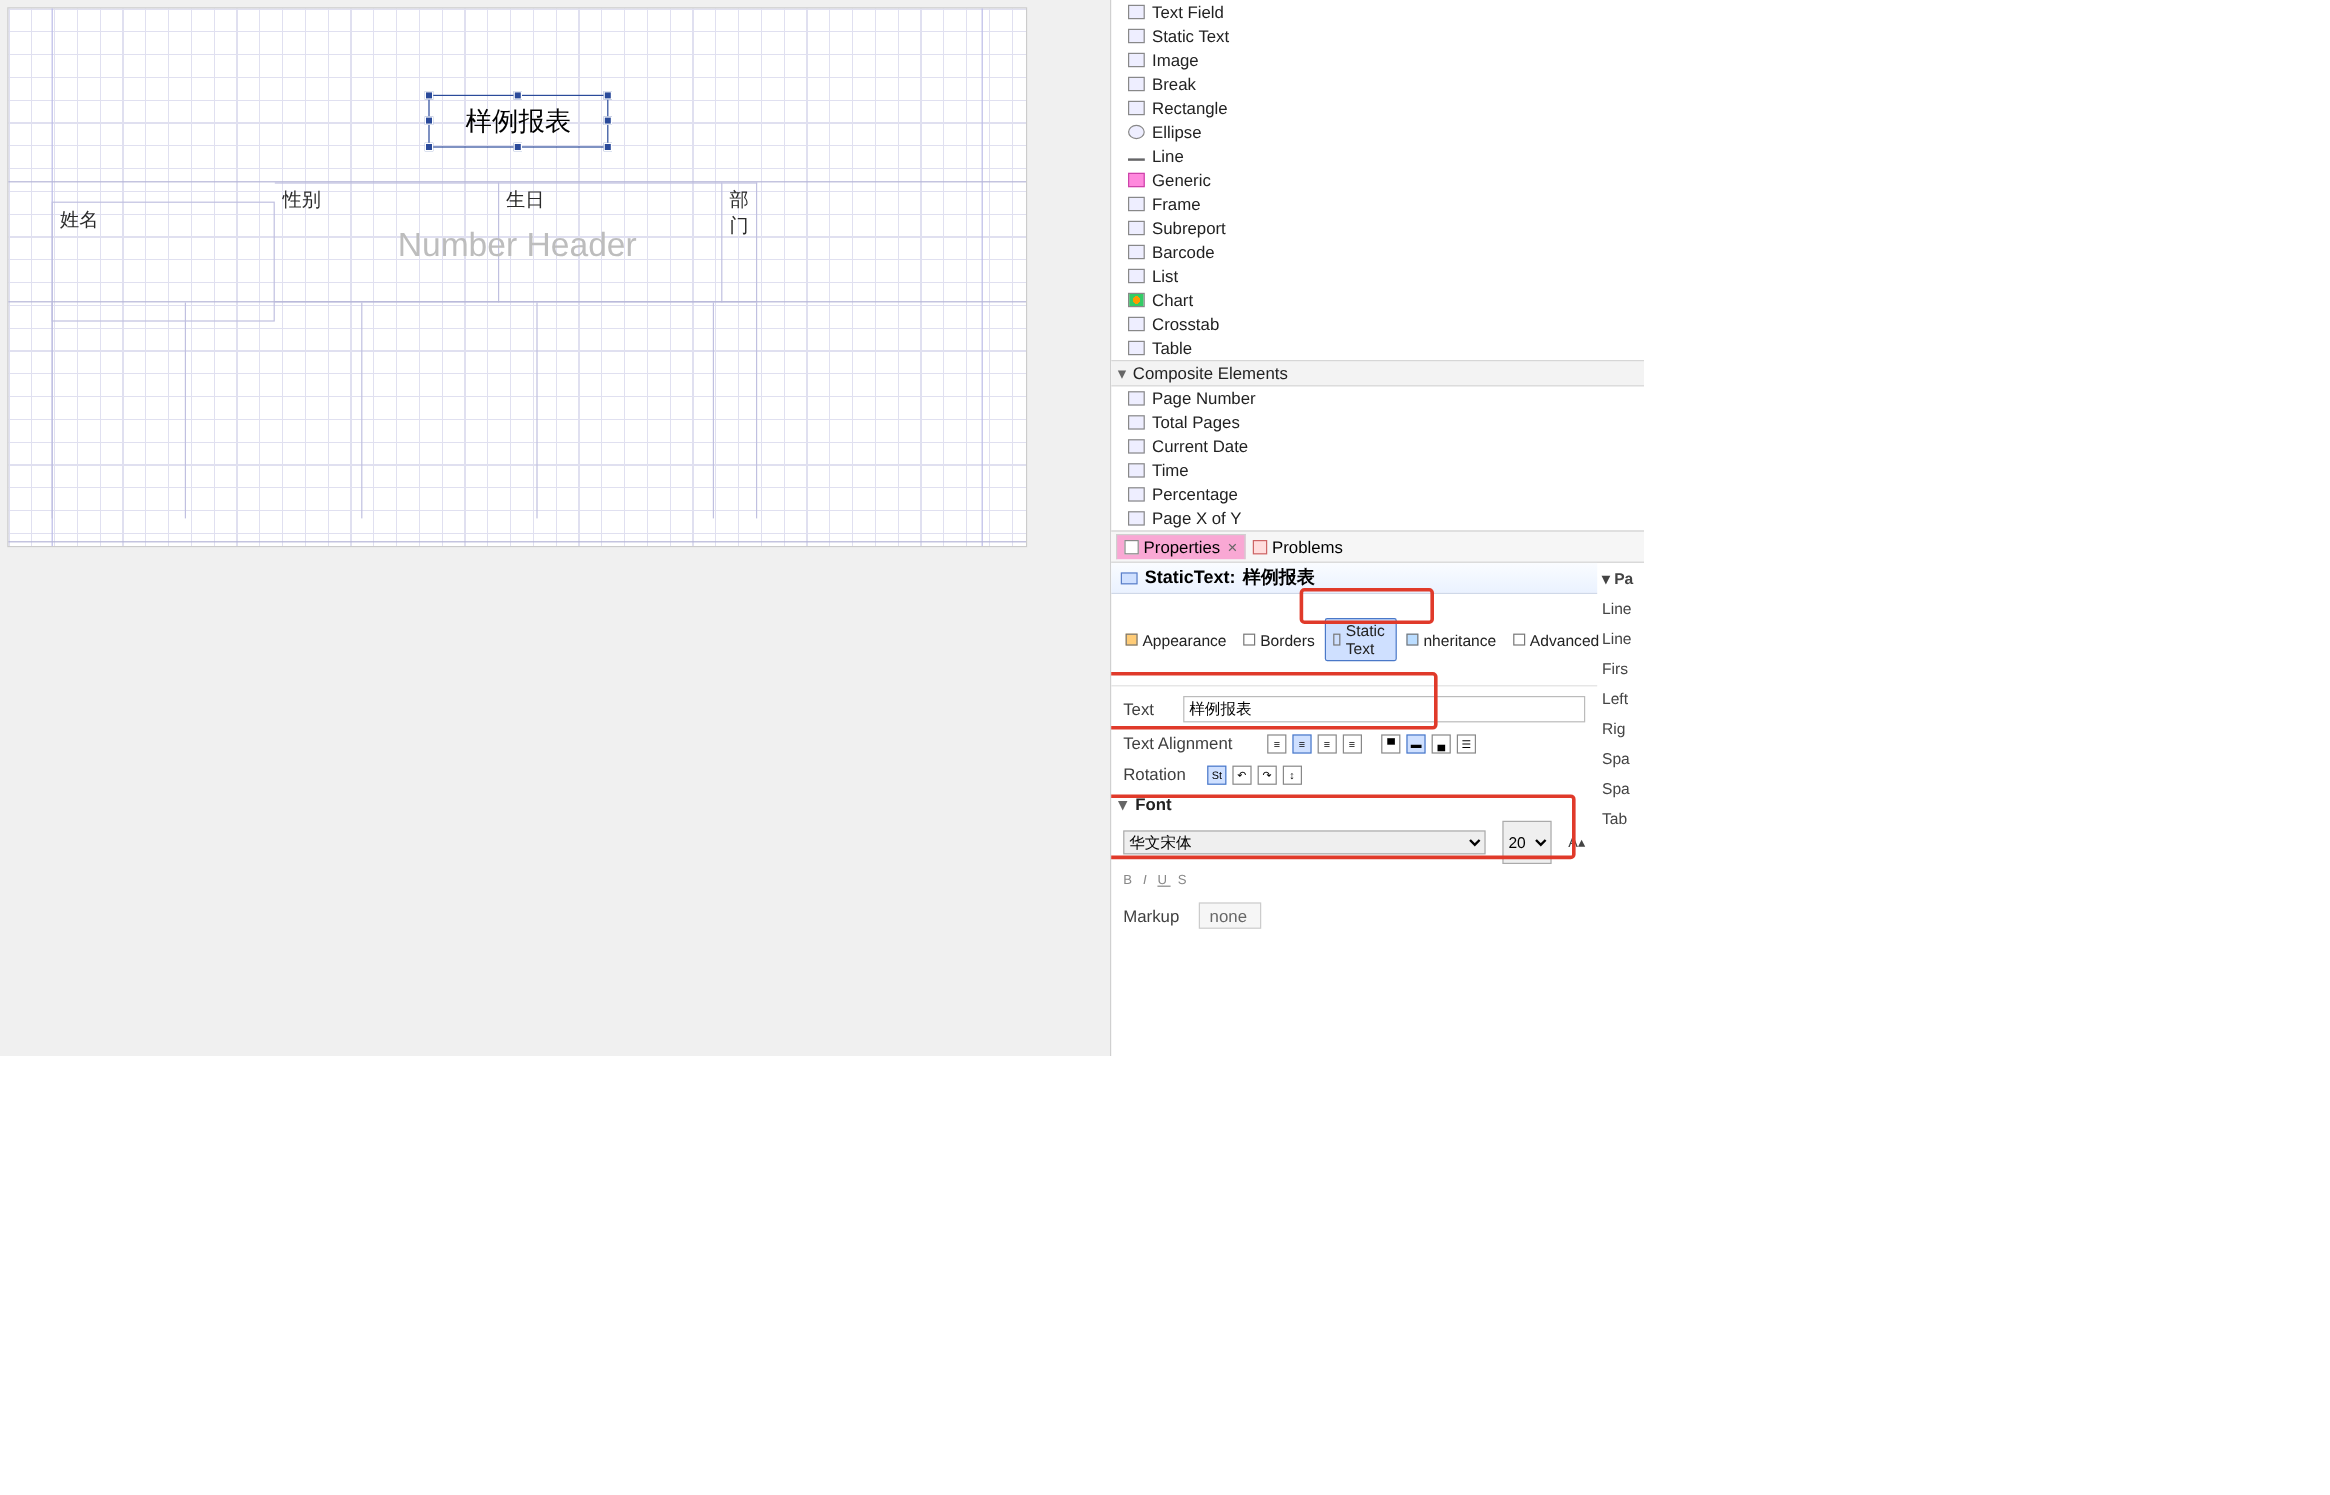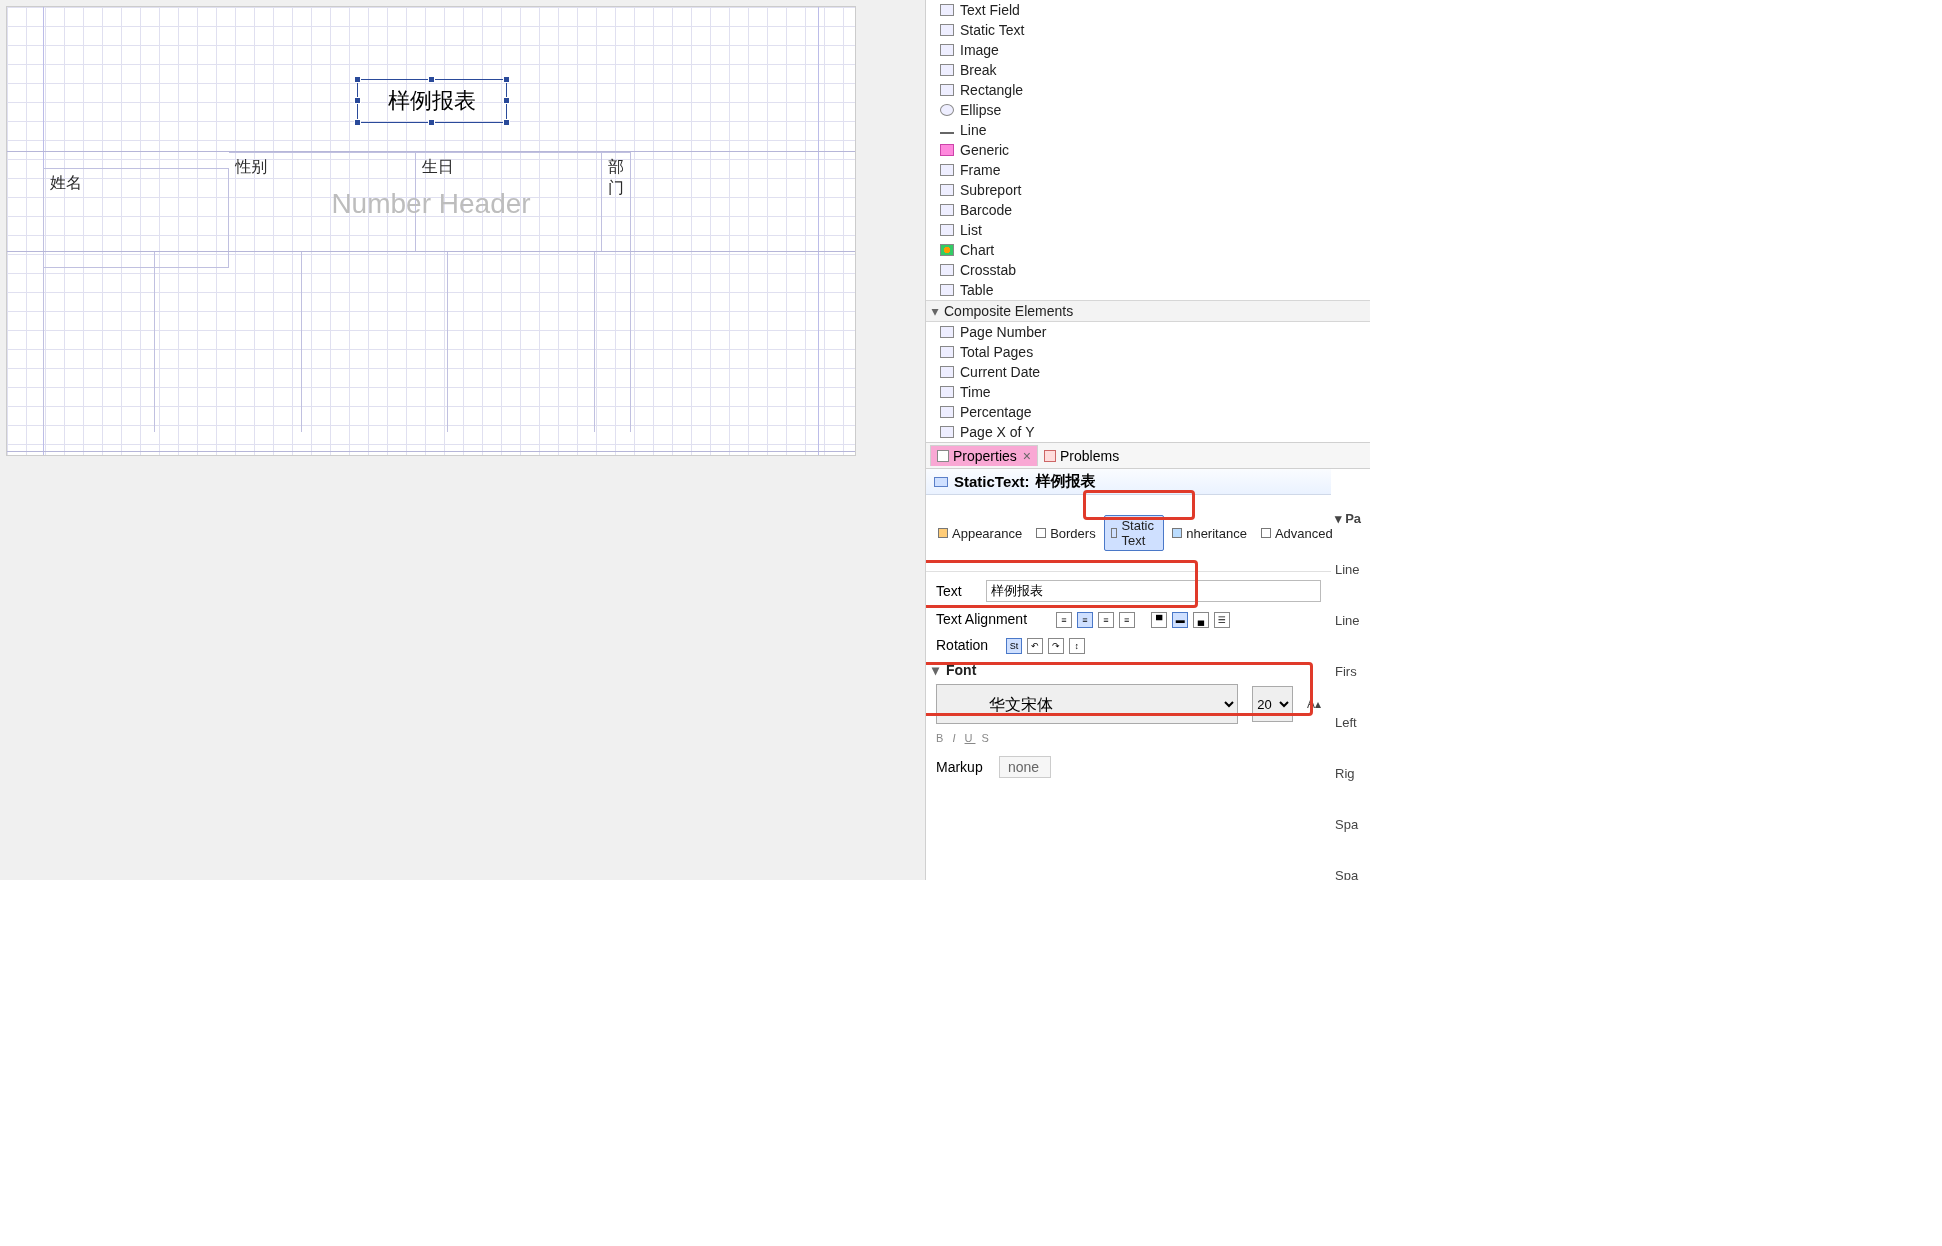--- a/index.html
+++ b/index.html
@@ -64,44 +64,44 @@
   .bottom-tabs { display:flex; align-items:center; border-top:1px solid #d0d0d0; padding:2px 4px; background:#f6f6f6;}
   .btab { display:flex; align-items:center; gap:4px; padding:2px 6px; }
   .btab .ic{width:12px;height:12px;border:1px solid #888;background:#fff;display:inline-block;}
   .btab.active { background:#f9a8d4; border-top:1px solid #d0d0d0; border-left:1px solid #d0d0d0; border-right:1px solid #d0d0d0; }
   .btab .close{color:#666;margin-left:2px;}
 
   
   .props { flex:1; display:flex; flex-direction:row; border-top:1px solid #d0d0d0; overflow:hidden; }
   .props-left { width:405px; display:flex; flex-direction:column; }
   .props-right { flex:1; padding:6px 4px; color:#444; font-size:13px; }
-  .props-right .pr-row{margin-bottom:10px;white-space:nowrap;margin-top:36px;}
+  .props-right .pr-row{margin-bottom:10px;white-space:nowrap;}
 
   .prop-title {
     padding:3px 8px; font-weight:600; font-size:15px;
     background:linear-gradient(#fafcff,#eaf2ff);
     border-bottom:1px solid #cfd8e8;
     display:flex; align-items:center; gap:6px;
   }
   .prop-title .ic{width:14px;height:10px;border:1px solid #5a7fc8;background:#cfe0ff;display:inline-block;}
 
   .prop-tabs { display:flex; align-items:center; gap:2px; padding:20px 6px; border-bottom:1px solid #e0e0e0;}
   .ptab{ display:flex; align-items:center; gap:4px; padding:2px 6px; font-size:13px; color:#222; }
   .ptab .ic{width:10px;height:10px;border:1px solid #777;display:inline-block;}
   .ptab.sel{ background:#cfe0ff; border:1px solid #4a78c8; border-radius:2px; }
 
   .prop-body { padding:8px 10px; position:relative; }
   .field-row { display:flex; align-items:center; gap:10px; margin-bottom:8px;}
-  .field-label{ color:#000000; font-size:14px; width:110px;}
+  .field-label{ color:#404040; font-size:14px; width:110px;}
   .text-input{ flex:1; border:1px solid #bbb; padding:2px 4px; font-size:13px; height:22px; background:#fff; }
   .align-btn{ width:16px; height:16px; border:1px solid #888; display:inline-flex; align-items:center; justify-content:center; font-size:9px; background:#fff; margin-right:1px;}
   .align-btn.active{ background:#cfe0ff; border-color:#4a78c8;}
   .section-header{ display:flex; align-items:center; gap:4px; color:#222; font-weight:600; margin:6px 0 6px -4px;}
   .section-header .tw{width:10px;color:#666;}
-  select.font-sel{ width:310px; border:1px solid #aaa; height:40px; font-size:16px;padding-left:48px; }
+  select.font-sel{ width:310px; border:1px solid #aaa; height:20px; font-size:13px; }
   select.size-sel{ width:42px; border:1px solid #aaa; height:36px; font-size:13px; margin-left:4px;}
   .A-btn{display:inline-block;margin-left:4px;font-size:12px;color:#444;}
   .bui-row{margin-top:6px;color:#888;font-size:11px;letter-spacing:3px;}
   .markup-row{display:flex;align-items:center;gap:8px;margin-top:12px;}
   .markup-box{border:1px solid #ccc;padding:2px 8px;background:#f6f6f6;color:#666;min-width:52px;}
 
   .red-box{ position:absolute; border:3px solid #e03a2a; border-radius:4px; pointer-events:none;}
 </style>
 </head>
 <body>

